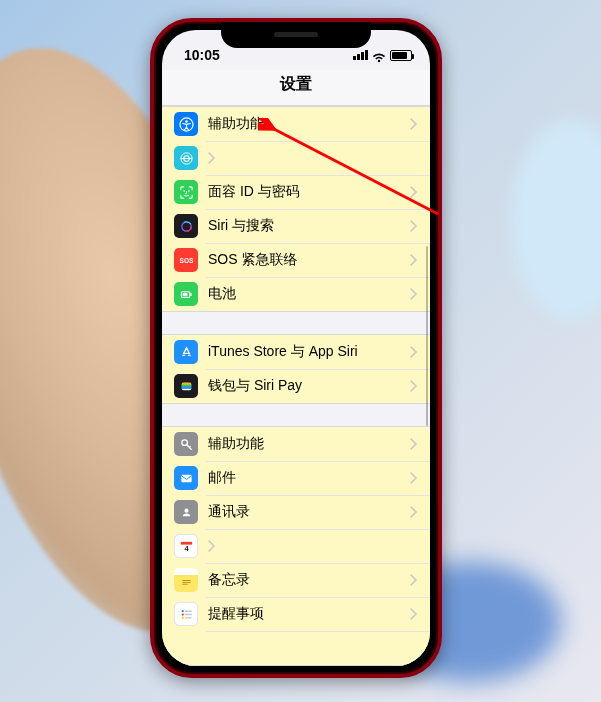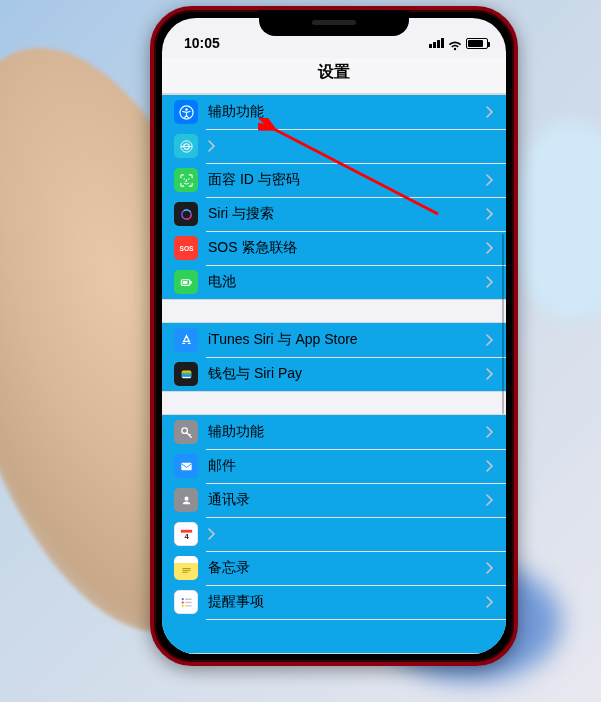--- a/index.html
+++ b/index.html
@@ -34,22 +34,22 @@
     width: 180px; height: 120px;
     background: #2868c8;
     border-radius: 50%;
     filter: blur(12px);
     opacity: .6;
   }
 
   
   .phone {
     position: absolute;
-    left: 150px; top: 6px;
-    width: 368px; height: 660px;
+    left: 150px; top: 18px;
+    width: 292px; height: 660px;
     background: #000;
     border-radius: 42px;
     border: 4px solid #8a0010;
     box-shadow:
       inset 0 0 0 2px #300,
       0 4px 18px rgba(0,0,0,.4);
   }
   .notch {
     position: absolute;
     top: 0; left: 50%; transform: translateX(-50%);
@@ -105,21 +105,21 @@
     text-align: center;
     font-size: 16px;
     font-weight: 600;
     padding: 4px 0 10px 0;
     background: #f7f7f9;
     border-bottom: 1px solid #d8d8dc;
   }
 
   
   .list { flex: 1; overflow: hidden; position: relative; }
-  .group { background: #0ea5e9; margin-bottom: 22px; }
+  .group { background: #fef9c3; margin-bottom: 22px; }
   .group.first { margin-top: 0; }
   .row {
     display: flex;
     align-items: center;
     height: 34px;
     padding: 0 12px 0 12px;
     position: relative;
   }
   .row + .row::before {
     content: "";
@@ -296,21 +296,21 @@
         </div>
       </div>
 
       <div class="group">
         <div class="row">
           <span class="icn" style=";background:#1e90ff">
             <svg viewBox="0 0 16 16">
                 <path d="M8 3l3 6H5l3-6zM4 11h2m4 0h2" stroke="#fff" stroke-width="1.4" fill="none" stroke-linecap="round"></path>
               </svg>
           </span>
-          <span class="lbl">iTunes Siri 与 App Store</span>
+          <span class="lbl">iTunes Store 与 App Siri</span>
           <span class="chev">
               <svg viewBox="0 0 8 12">
                 <path d="M1 1l5 5-5 5" fill="none" stroke="currentColor" stroke-width="1.6" stroke-linecap="round"></path>
               </svg>
             </span>
         </div>
         <div class="row">
           <span class="icn" style=";background:#1c1c1e">
             <svg viewBox="0 0 16 16">
                 <rect x="3" y="4" width="10" height="8" rx="1.5" fill="#fff"></rect>

